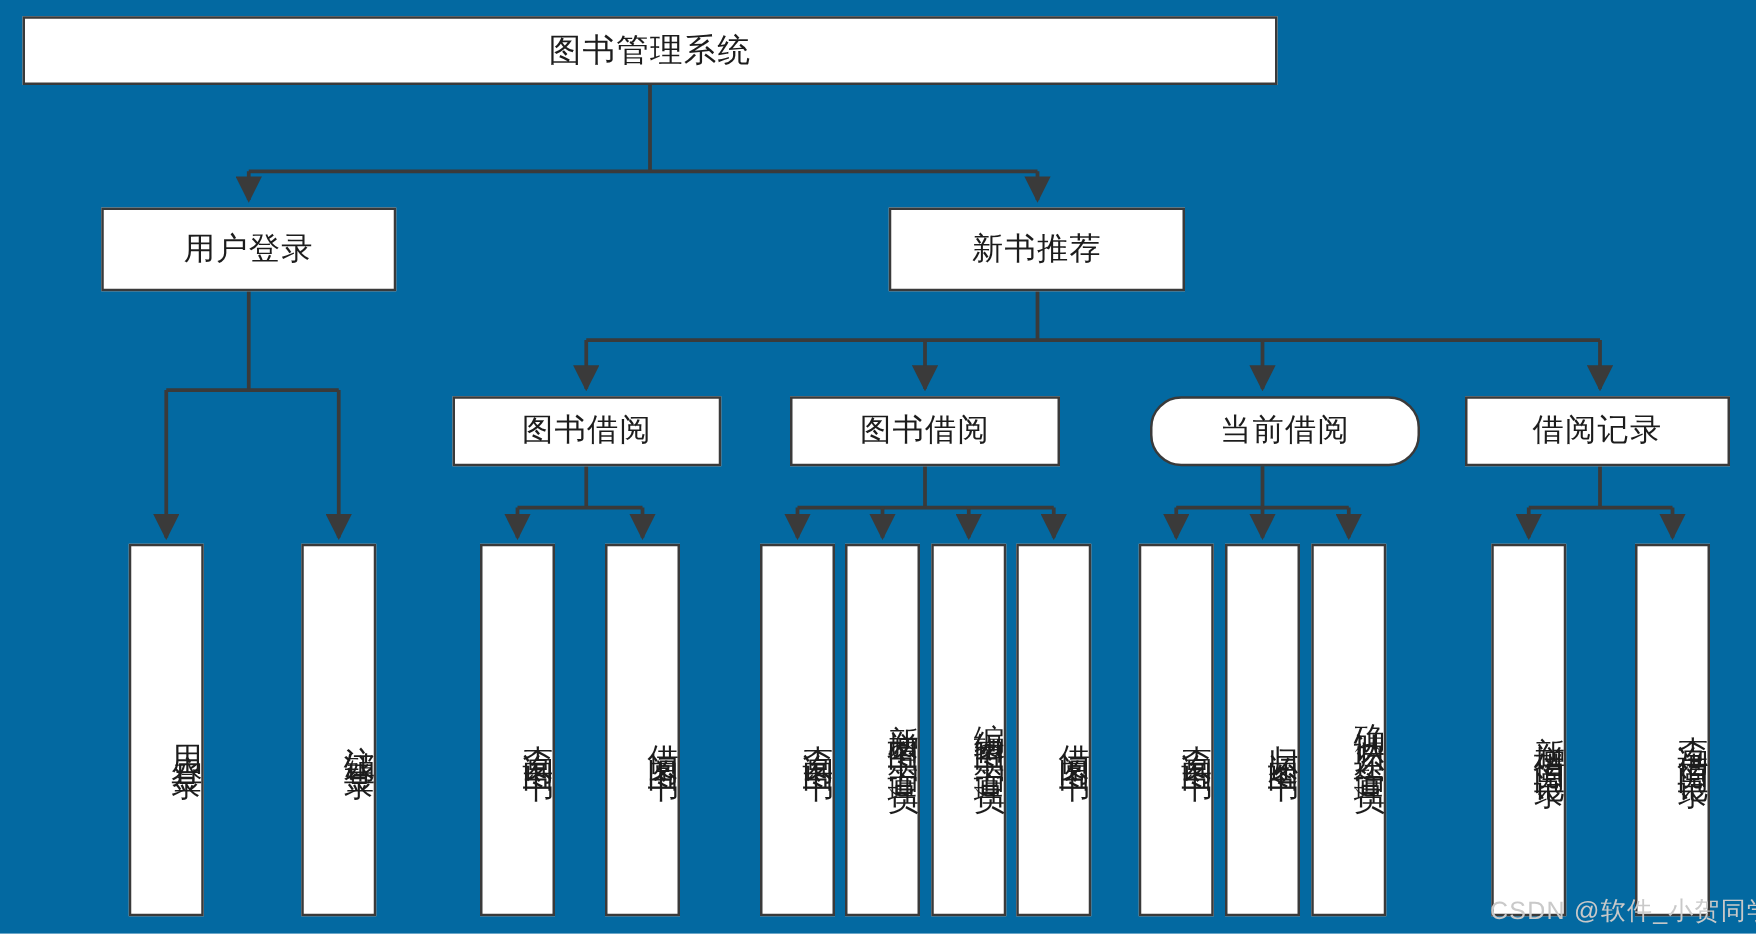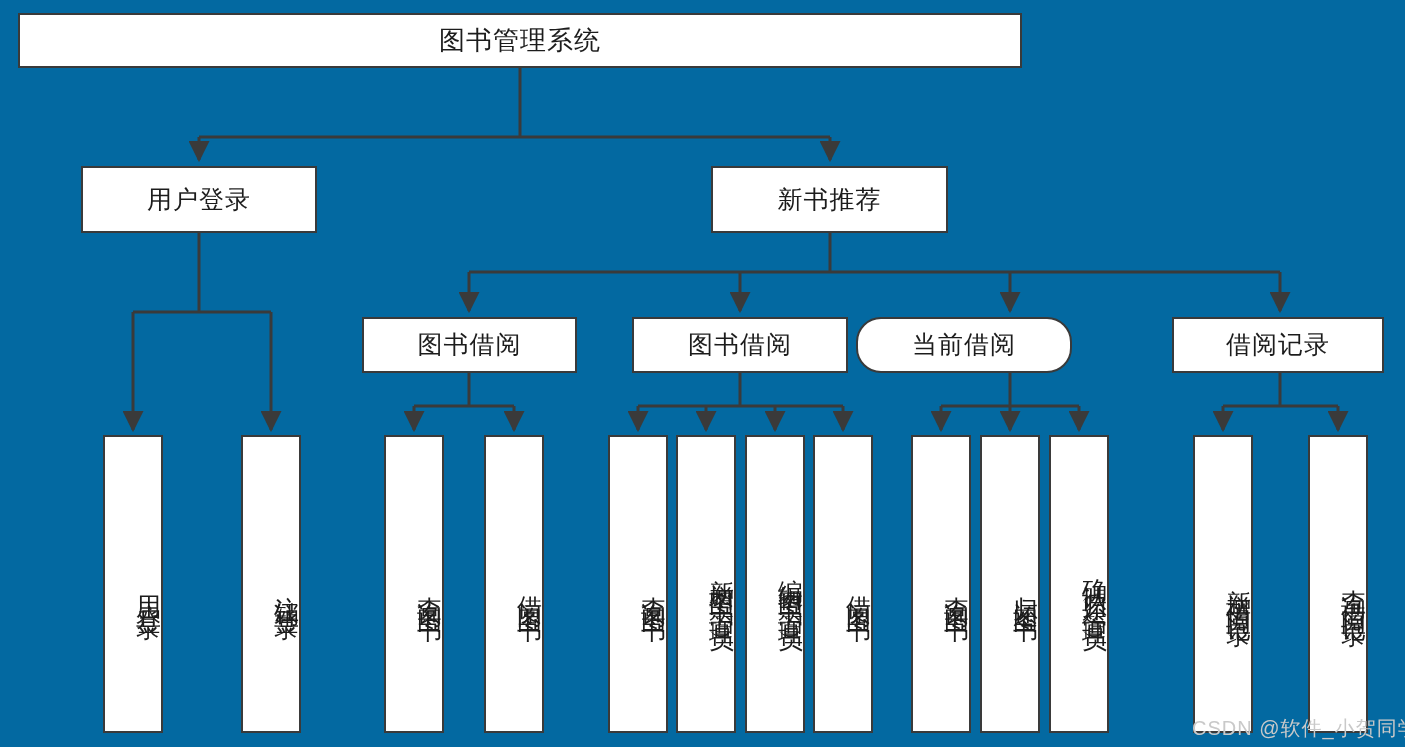--- a/index.html
+++ b/index.html
@@ -133,21 +133,21 @@
   <div class="node horiz" style="left:711px; top:166px; width:237px; height:67px;">
     <span>新书推荐</span>
   </div>
 
   <div class="node horiz" style="left:362px; top:317px; width:215px; height:56px;">
     <span>图书借阅</span>
   </div>
   <div class="node horiz" style="left:632px; top:317px; width:216px; height:56px;">
     <span>图书借阅</span>
   </div>
-  <div class="node horiz" style="left:856px; top:317px; width:216px; height:56px;border-radius:25px;">
+  <div class="node horiz" style="left:920px; top:317px; width:216px; height:56px;border-radius:25px;">
     <span>当前借阅</span>
   </div>
   <div class="node horiz" style="left:1172px; top:317px; width:212px; height:56px;">
     <span>借阅记录</span>
   </div>
 
   <div class="node vert" style="left:103px; top:435px; width:60px; height:298px;">
     <span class="vtext">用户登录</span>
   </div>
   <div class="node vert" style="left:241px; top:435px; width:60px; height:298px;">

